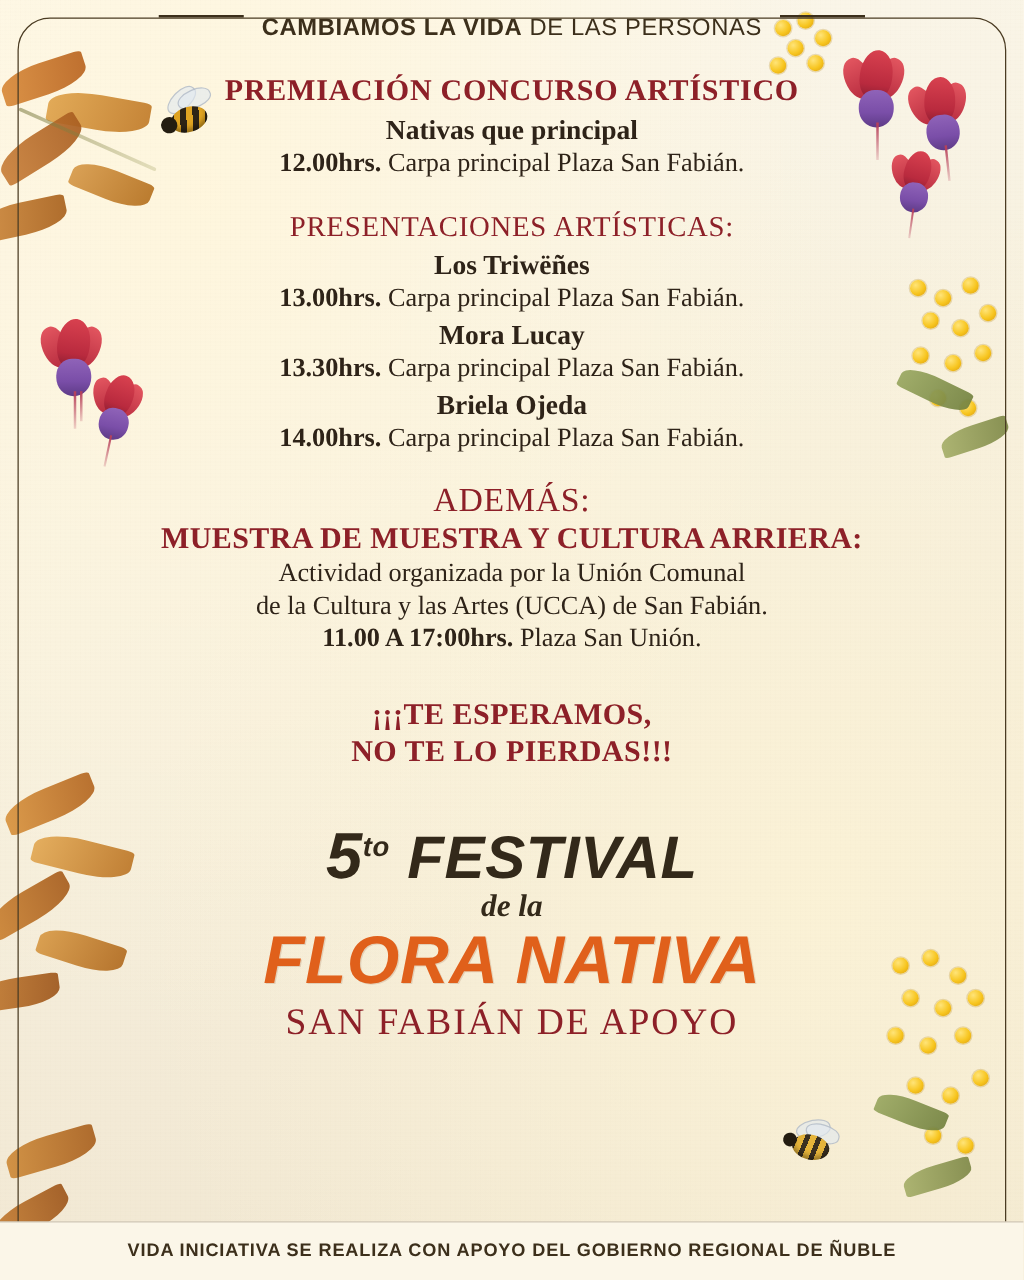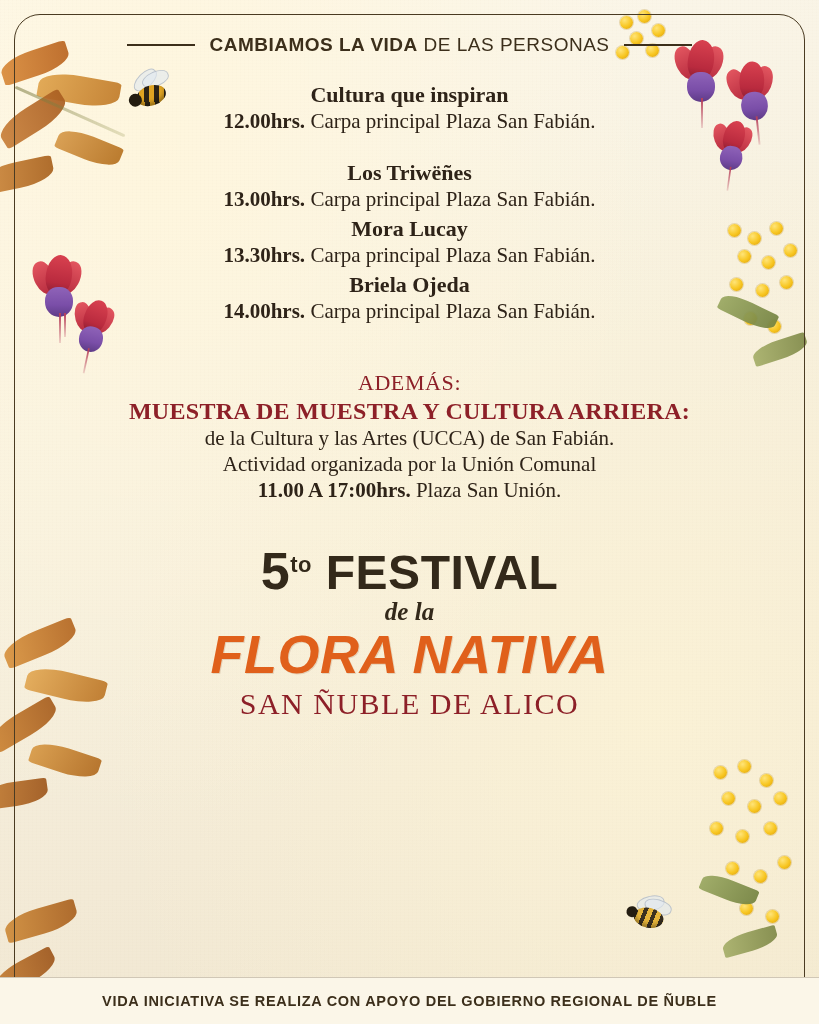--- a/index.html
+++ b/index.html
@@ -116,29 +116,29 @@
 
   
   .content {
     position: absolute;
     inset: 0;
     text-align: center;
     z-index: 5;
   }
 
   .kicker {
-    margin-top: 34px;
+    margin-top: 12px;
     font-family: "Liberation Sans", sans-serif;
     font-size: 19px;
     letter-spacing: 0.5px;
     color: #3c2f1b;
     font-weight: 400;
     position: relative;
     display: flex;
-    align-items: center;
+    align-items: flex-start;
     justify-content: center;
     gap: 14px;
   }
   .kicker b { font-weight: 700; letter-spacing: 0.5px; }
   .kicker .rule {
     display: block;
     width: 68px;
     height: 2px;
     background: #3c2f1b;
   }
@@ -187,24 +187,24 @@
     font-size: 21px;
     color: #2e2318;
     margin-top: 1px;
   }
   .line .t {
     font-weight: 700;
   }
 
   .ademas {
     font-family: "Liberation Serif", serif;
-    font-size: 22px;
+    font-size: 27px;
     letter-spacing: 0.6px;
     color: #8d2028;
-    margin-top: 46px;
+    margin-top: 22px;
   }
   .muestra {
     font-family: "Liberation Serif", serif;
     font-weight: 700;
     font-size: 24px;
     letter-spacing: 0.3px;
     color: #8d2028;
     margin-top: 2px;
   }
 
@@ -216,20 +216,21 @@
     letter-spacing: 0.4px;
     margin-top: 34px;
     line-height: 1.25;
   }
 
   
   .logo { margin-top: 42px; }
   .logo-row1 {
     font-family: "Liberation Sans", sans-serif;
     font-weight: 700;
+    font-style: italic;
     font-size: 48px;
     color: #33291a;
     letter-spacing: 0.5px;
     line-height: 1;
   }
   .logo-row1 .num { font-size: 52px; }
   .logo-row1 .sup { font-size: 22px; vertical-align: super; }
   .logo-row2 {
     font-family: "Liberation Serif", serif;
     font-weight: 700;
@@ -412,28 +413,30 @@
       <span class="rule"></span>
       <span>
         <b>CAMBIAMOS LA VIDA</b>
         <span>DE LAS PERSONAS</span>
       </span>
       <span class="rule"></span>
     </div>
 
 
     <div class="block">
-      <div class="artist">Cultura que inspiran</div>
+      <div class="sec-title">PREMIACIÓN CONCURSO ARTÍSTICO</div>
+      <div class="artist">Nativas que principal</div>
       <div class="line">
         <span class="t">12.00hrs.</span>
         <span>Carpa principal Plaza San Fabián.</span>
       </div>
     </div>
 
     <div class="block">
+      <div class="sec-title light">PRESENTACIONES ARTÍSTICAS:</div>
 
       <div class="artist">Los Triwëñes</div>
       <div class="line">
         <span class="t">13.00hrs.</span>
         <span>Carpa principal Plaza San Fabián.</span>
       </div>
 
       <div class="artist">Mora Lucay</div>
       <div class="line">
         <span class="t">13.30hrs.</span>
@@ -443,36 +446,40 @@
       <div class="artist">Briela Ojeda</div>
       <div class="line">
         <span class="t">14.00hrs.</span>
         <span>Carpa principal Plaza San Fabián.</span>
       </div>
     </div>
 
     <div>
       <div class="ademas">ADEMÁS:</div>
       <div class="muestra">MUESTRA DE MUESTRA Y CULTURA ARRIERA:</div>
+      <div class="line">Actividad organizada por la Unión Comunal</div>
       <div class="line">de la Cultura y las Artes (UCCA) de San Fabián.</div>
-      <div class="line">Actividad organizada por la Unión Comunal</div>
       <div class="line">
         <span class="t">11.00 A 17:00hrs.</span>
         <span>Plaza San Unión.</span>
       </div>
     </div>
 
+    <div class="esperamos">
+      <div>¡¡¡TE ESPERAMOS,</div>
+      <div>NO TE LO PIERDAS!!!</div>
+    </div>
 
     <div class="logo">
       <div class="logo-row1">
         <span class="num">5</span><span class="sup">to</span>
         <span>FESTIVAL</span>
       </div>
       <div class="logo-row2">de la</div>
       <div class="logo-row3">FLORA NATIVA</div>
-      <div class="logo-row4">SAN ÑUBLE DE ALICO</div>
+      <div class="logo-row4">SAN FABIÁN DE APOYO</div>
     </div>
   </div>
 
   <div class="footer-bar">
     <div class="txt">VIDA INICIATIVA SE REALIZA CON APOYO DEL GOBIERNO REGIONAL DE ÑUBLE</div>
   </div>
 </div>
 
 </body></html>

